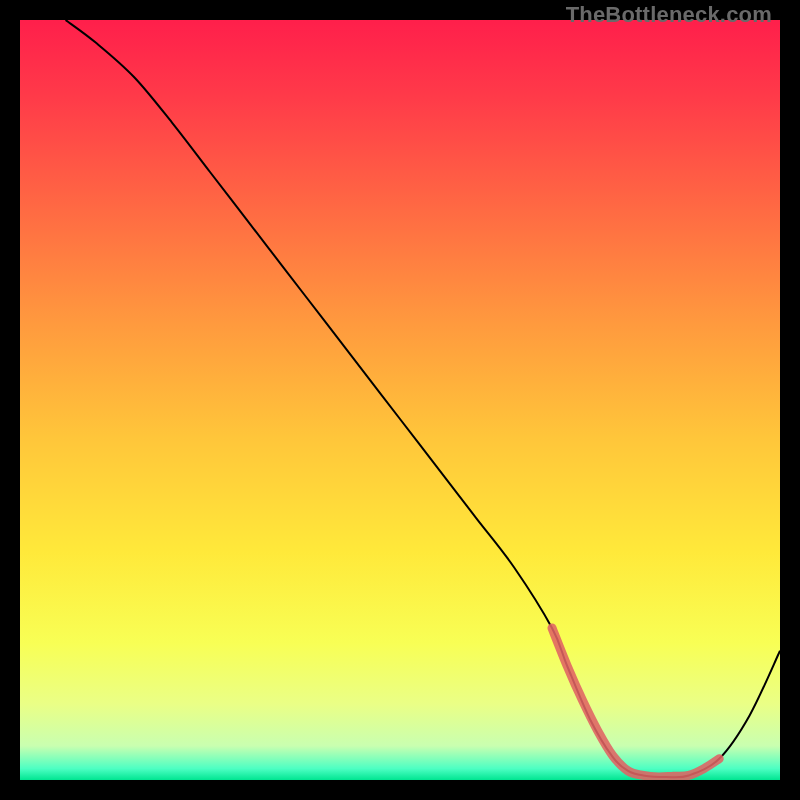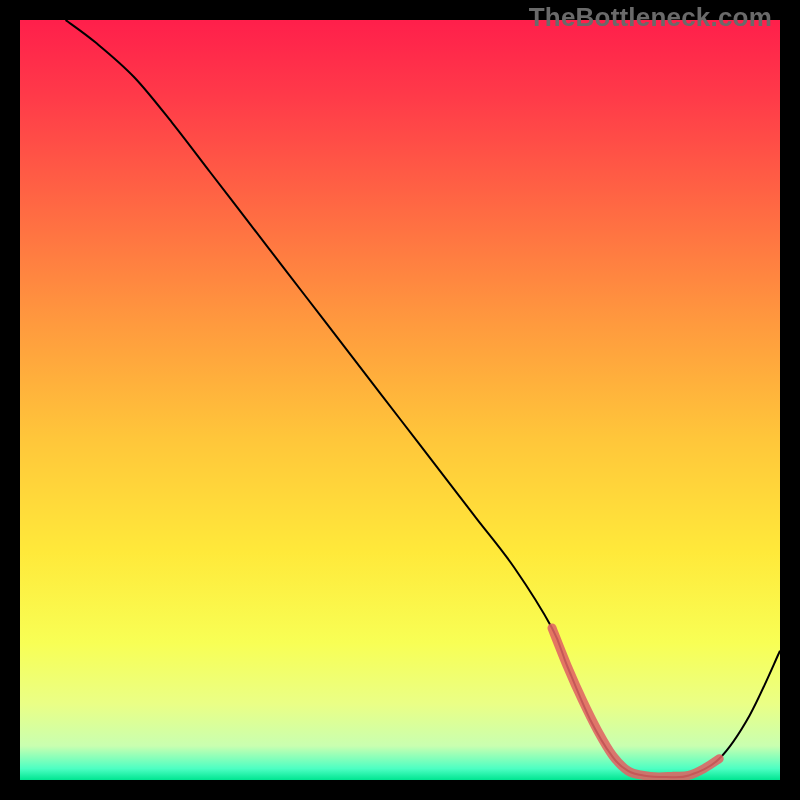--- a/index.html
+++ b/index.html
@@ -16,21 +16,21 @@
     left: 20px;
     top: 20px;
     width: 760px;
     height: 760px;
     background: #000;
   }
   .watermark {
     position: absolute;
     top: 2px;
     right: 28px;
-    font-size: 26px;
+    font-size: 22px;
     font-weight: 600;
     color: #6a6a6a;
     letter-spacing: 0.2px;
     z-index: 10;
     user-select: none;
   }
   svg {
     display: block;
   }
 </style>

